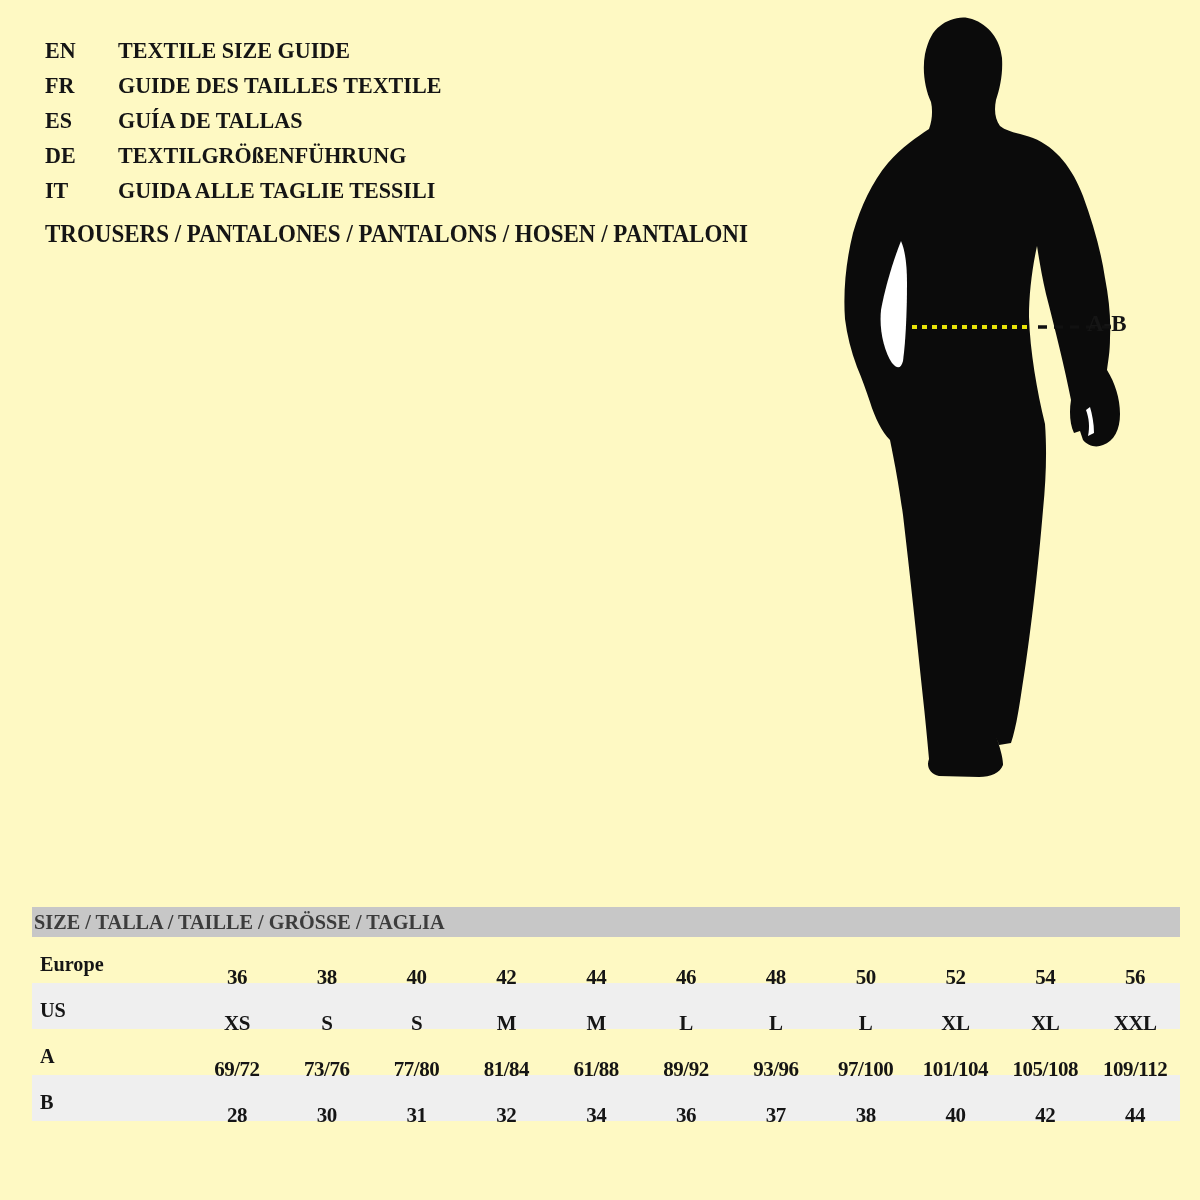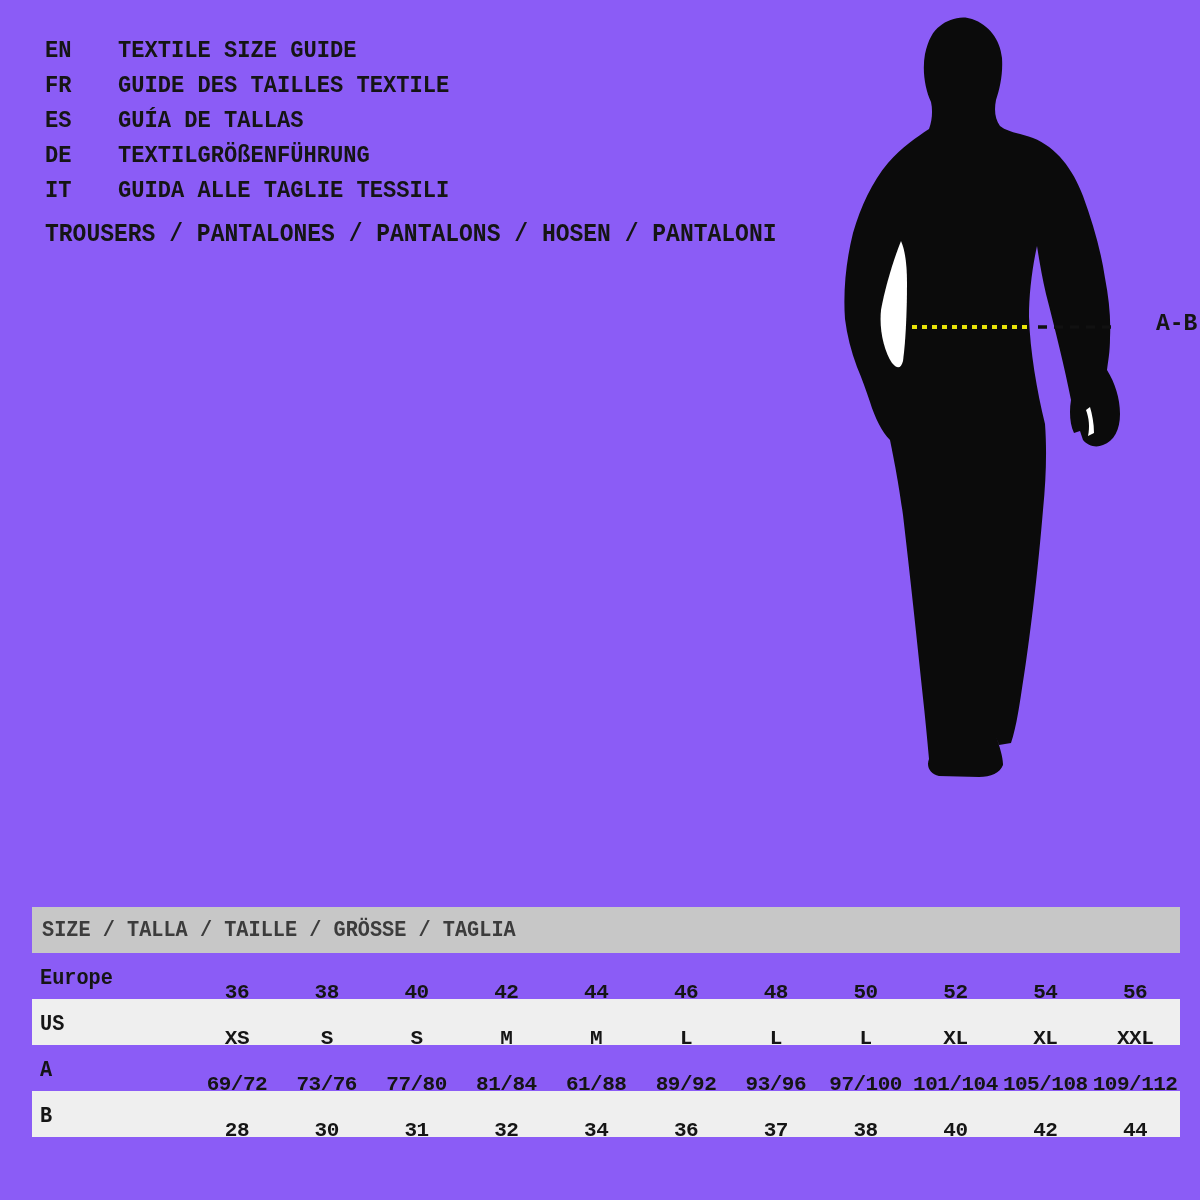--- a/index.html
+++ b/index.html
@@ -1,46 +1,46 @@
 <!DOCTYPE html>
 <html><head>
 <meta charset="utf-8">
 <style>
   html, body { margin: 0; padding: 0; background: #ffffff; }
   .page {
     position: relative;
     width: 1200px;
     height: 1200px;
-    background: #8b5cf6;
+    background: #fef9c3;
     color: #151515;
-    font-family: Liberation Mono, monospace;
+    font-family: Liberation Serif, serif;
     overflow: hidden;
   }
   .cond {
     display: inline-block;
     transform: scaleX(0.92);
     transform-origin: 0 50%;
     white-space: nowrap;
     font-weight: bold;
   }
   
   .lang-list { position: absolute; left: 45px; top: 33px; }
   .lang-row { display: flex; height: 35px; align-items: center; font-size: 24px; font-weight: bold; }
   .lang-code { width: 73px; flex: 0 0 73px; }
   
   .category-title { position: absolute; left: 45px; top: 220px; font-size: 25px; font-weight: bold; }
   
   .figure-svg { position: absolute; left: 0; top: 0; }
-  .measure-label { position: absolute; left: 1156px; top: 311px; font-size: 23px; font-weight: bold; }
+  .measure-label { position: absolute; left: 1087px; top: 311px; font-size: 23px; font-weight: bold; }
   
   .gender-title { position: absolute; left: 40px; top: 851px; font-size: 23px; font-weight: bold; }
   
   .size-table { position: absolute; left: 32px; top: 907px; width: 1148px; }
   .size-table-header {
-    height: 46px; display: flex; align-items: center; padding-left: 10px;
+    height: 30px; display: flex; align-items: center; padding-left: 2px;
     font-size: 22px; font-weight: bold; color: #3c3c3c; box-sizing: border-box;
   }
   .size-row {
     display: grid; grid-template-columns: 160px repeat(11, 1fr);
     height: 46px; align-items: center; font-weight: bold;
   }
   .row-label { padding-left: 8px; font-size: 22px; }
   .cell { text-align: center; font-size: 21px; letter-spacing: -0.5px; margin-top: 28px; }
   
   .notes { position: absolute; left: 40px; top: 1106px; }

